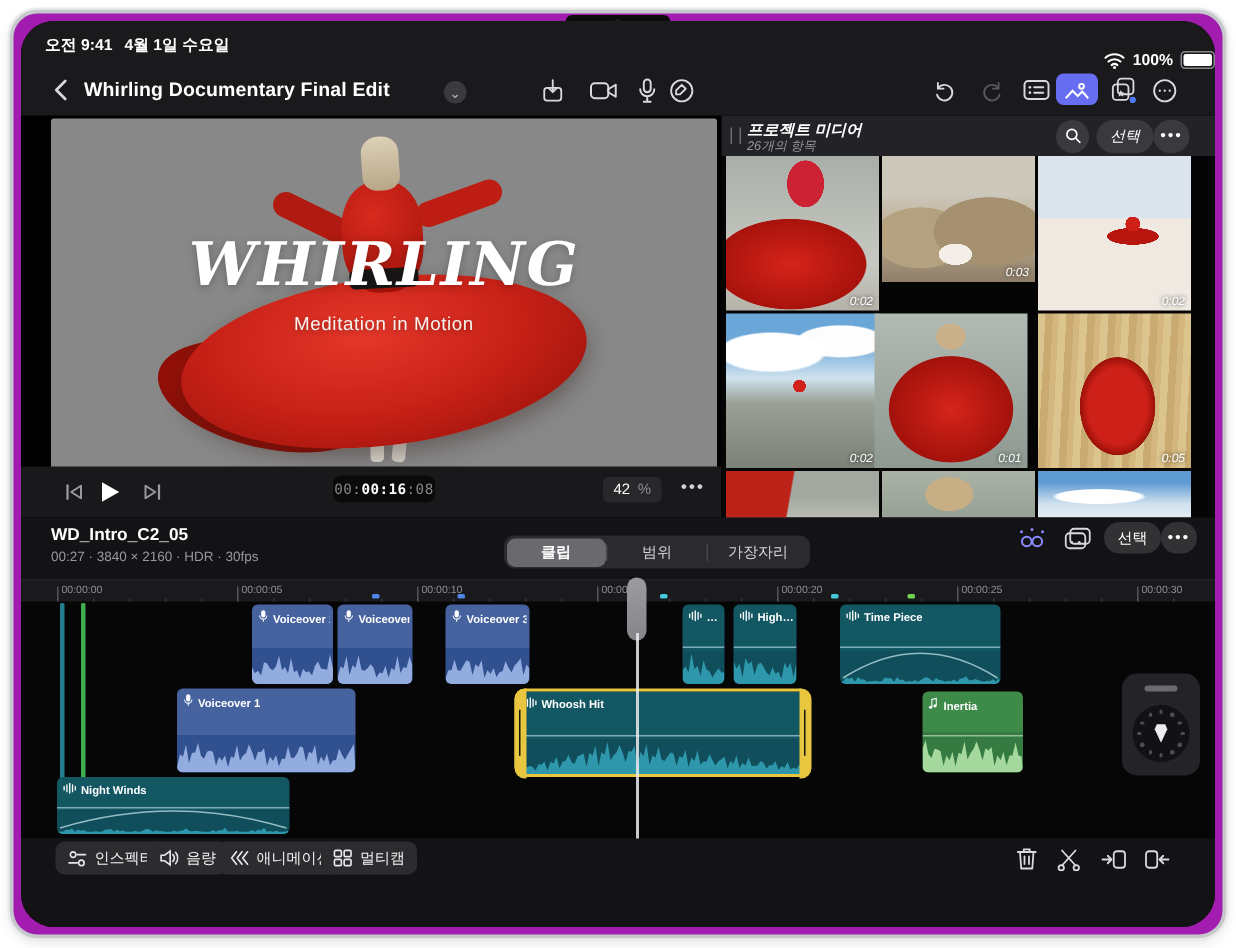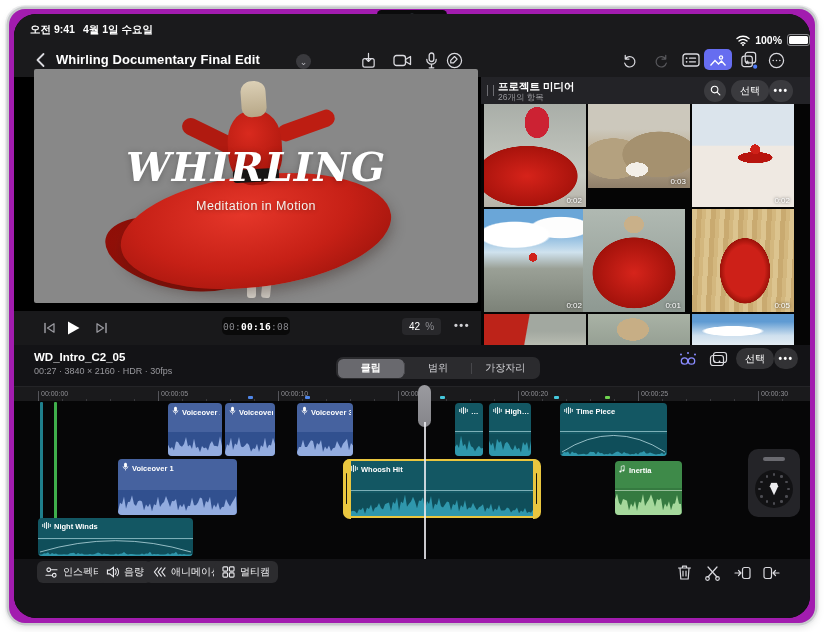--- a/index.html
+++ b/index.html
@@ -18,21 +18,21 @@
   .batt i{position:absolute;inset:1px;background:#fff;border-radius:1.5px;}
   .batt:after{content:'';position:absolute;right:-3px;top:2.5px;width:1.5px;height:4px;background:#8a8a8e;border-radius:0 1px 1px 0;}
   .doc-title{position:absolute;left:42px;top:38px;color:#fff;font-size:13px;font-weight:700;letter-spacing:.1px;}
   .title-chev{position:absolute;left:282px;top:40px;width:15px;height:15px;border-radius:50%;background:#3a3a3e;color:#b9b9bf;font-size:9px;display:flex;align-items:center;justify-content:center;}
   .tico{position:absolute;top:36px;width:20px;height:20px;display:flex;align-items:center;justify-content:center;}
   .tico svg{stroke:#d9d9de;fill:none;stroke-width:1.3;stroke-linecap:round;stroke-linejoin:round;}
   .tico.dim svg{stroke:#58585c;}
   .photos-active{position:absolute;left:690px;top:35px;width:28px;height:21px;border-radius:5px;background:#666df0;display:flex;align-items:center;justify-content:center;}
   .photos-active svg{stroke:#fff;fill:none;stroke-width:1.3;}
   
-  .viewer{position:absolute;left:20px;top:55px;width:444px;height:234px;border-radius:2px;overflow:hidden;background:#888;}
+  .viewer{position:absolute;left:20px;top:65px;width:444px;height:234px;border-radius:2px;overflow:hidden;background:#888;}
   .v-img{position:absolute;inset:0;background:
     radial-gradient(ellipse 130px 55px at 78% 54%, #787d72 0 60%, transparent 61%),
     radial-gradient(ellipse 160px 65px at 12% 57%, #7f8476 0 60%, transparent 61%),
     radial-gradient(ellipse 100px 40px at 45% 60%, #737868 0 60%, transparent 61%),
     linear-gradient(180deg,#b6b9af 0%,#a8ac a0 35%,#a6aa9e 38%,#8b9083 52%,#7d8174 64%,#8f8b80 80%,#9b968b 100%);}
   .v-img > div{position:absolute;}
   .hat{left:207px;top:12px;width:25px;height:36px;background:linear-gradient(#dcd0b6,#b7a787);border-radius:45% 45% 40% 40%/30% 30% 25% 25%;transform:rotate(-4deg);}
   .torso{left:194px;top:42px;width:54px;height:74px;background:radial-gradient(circle at 40% 30%,#d92a1e,#a11209 90%);border-radius:42%;transform:rotate(-3deg);}
   .arm-l{left:146px;top:58px;width:58px;height:17px;background:#b01a10;border-radius:9px;transform:rotate(26deg);}
   .arm-r{left:242px;top:48px;width:60px;height:17px;background:#bd1d12;border-radius:9px;transform:rotate(-20deg);}
@@ -47,21 +47,21 @@
   
   .transport{position:absolute;left:0;top:297px;width:467px;height:34px;background:#19191b;}
   .pico{position:absolute;top:305px;width:18px;height:18px;display:flex;align-items:center;justify-content:center;}
   .tc-pill{position:absolute;left:208px;top:303px;width:68px;height:18px;border-radius:5px;background:#0a0a0a;display:flex;align-items:center;justify-content:center;font-family:"DejaVu Sans Mono",monospace;font-size:9.5px;color:#85858a;letter-spacing:.3px;}
   .tc-pill b{color:#fff;font-weight:700;}
   .zoom-pill{position:absolute;left:388px;top:304px;height:17px;padding:0 7px;border-radius:4px;background:#28282b;display:flex;align-items:center;font-size:10px;color:#fff;}
   .zoom-pill span.unit{color:#8e8e93;margin-left:5px;}
   .dots{letter-spacing:1.5px;color:#d2d2d6;font-weight:700;font-size:11px;}
   .transport-more{position:absolute;left:440px;top:305px;}
   
-  .media-panel{position:absolute;left:467px;top:63px;width:329px;height:268px;background:#050505;}
+  .media-panel{position:absolute;left:467px;top:63px;width:329px;height:268px;background:#050505;font-style:italic;}
   .mp-header{position:absolute;left:0;top:0;right:0;height:27px;background:#232327;}
   .mp-handle{position:absolute;left:6px;top:8px;width:5px;height:11px;border-left:1.5px solid #6e6e73;border-right:1.5px solid #6e6e73;}
   .mp-title{position:absolute;left:17px;top:3px;color:#fff;font-size:10.5px;font-weight:700;}
   .mp-sub{position:absolute;left:17px;top:15px;color:#98989d;font-size:8.5px;text-align:center;}
   .pill{background:#3a3a3e;border-radius:11px;color:#fff;font-size:10px;display:flex;align-items:center;justify-content:center;}
   .mp-search{position:absolute;left:223px;top:2.5px;width:22px;height:22px;border-radius:50%;}
   .mp-select{position:absolute;left:250px;top:2.5px;height:22px;padding:0 9px;}
   .mp-more{position:absolute;left:288px;top:2.5px;width:24px;height:22px;}
   .grid-cell{position:absolute;width:102px;overflow:hidden;background:#333;}
   .dur{position:absolute;right:4px;bottom:2px;color:#fff;font-size:8px;text-shadow:0 0 3px rgba(0,0,0,.8);}

